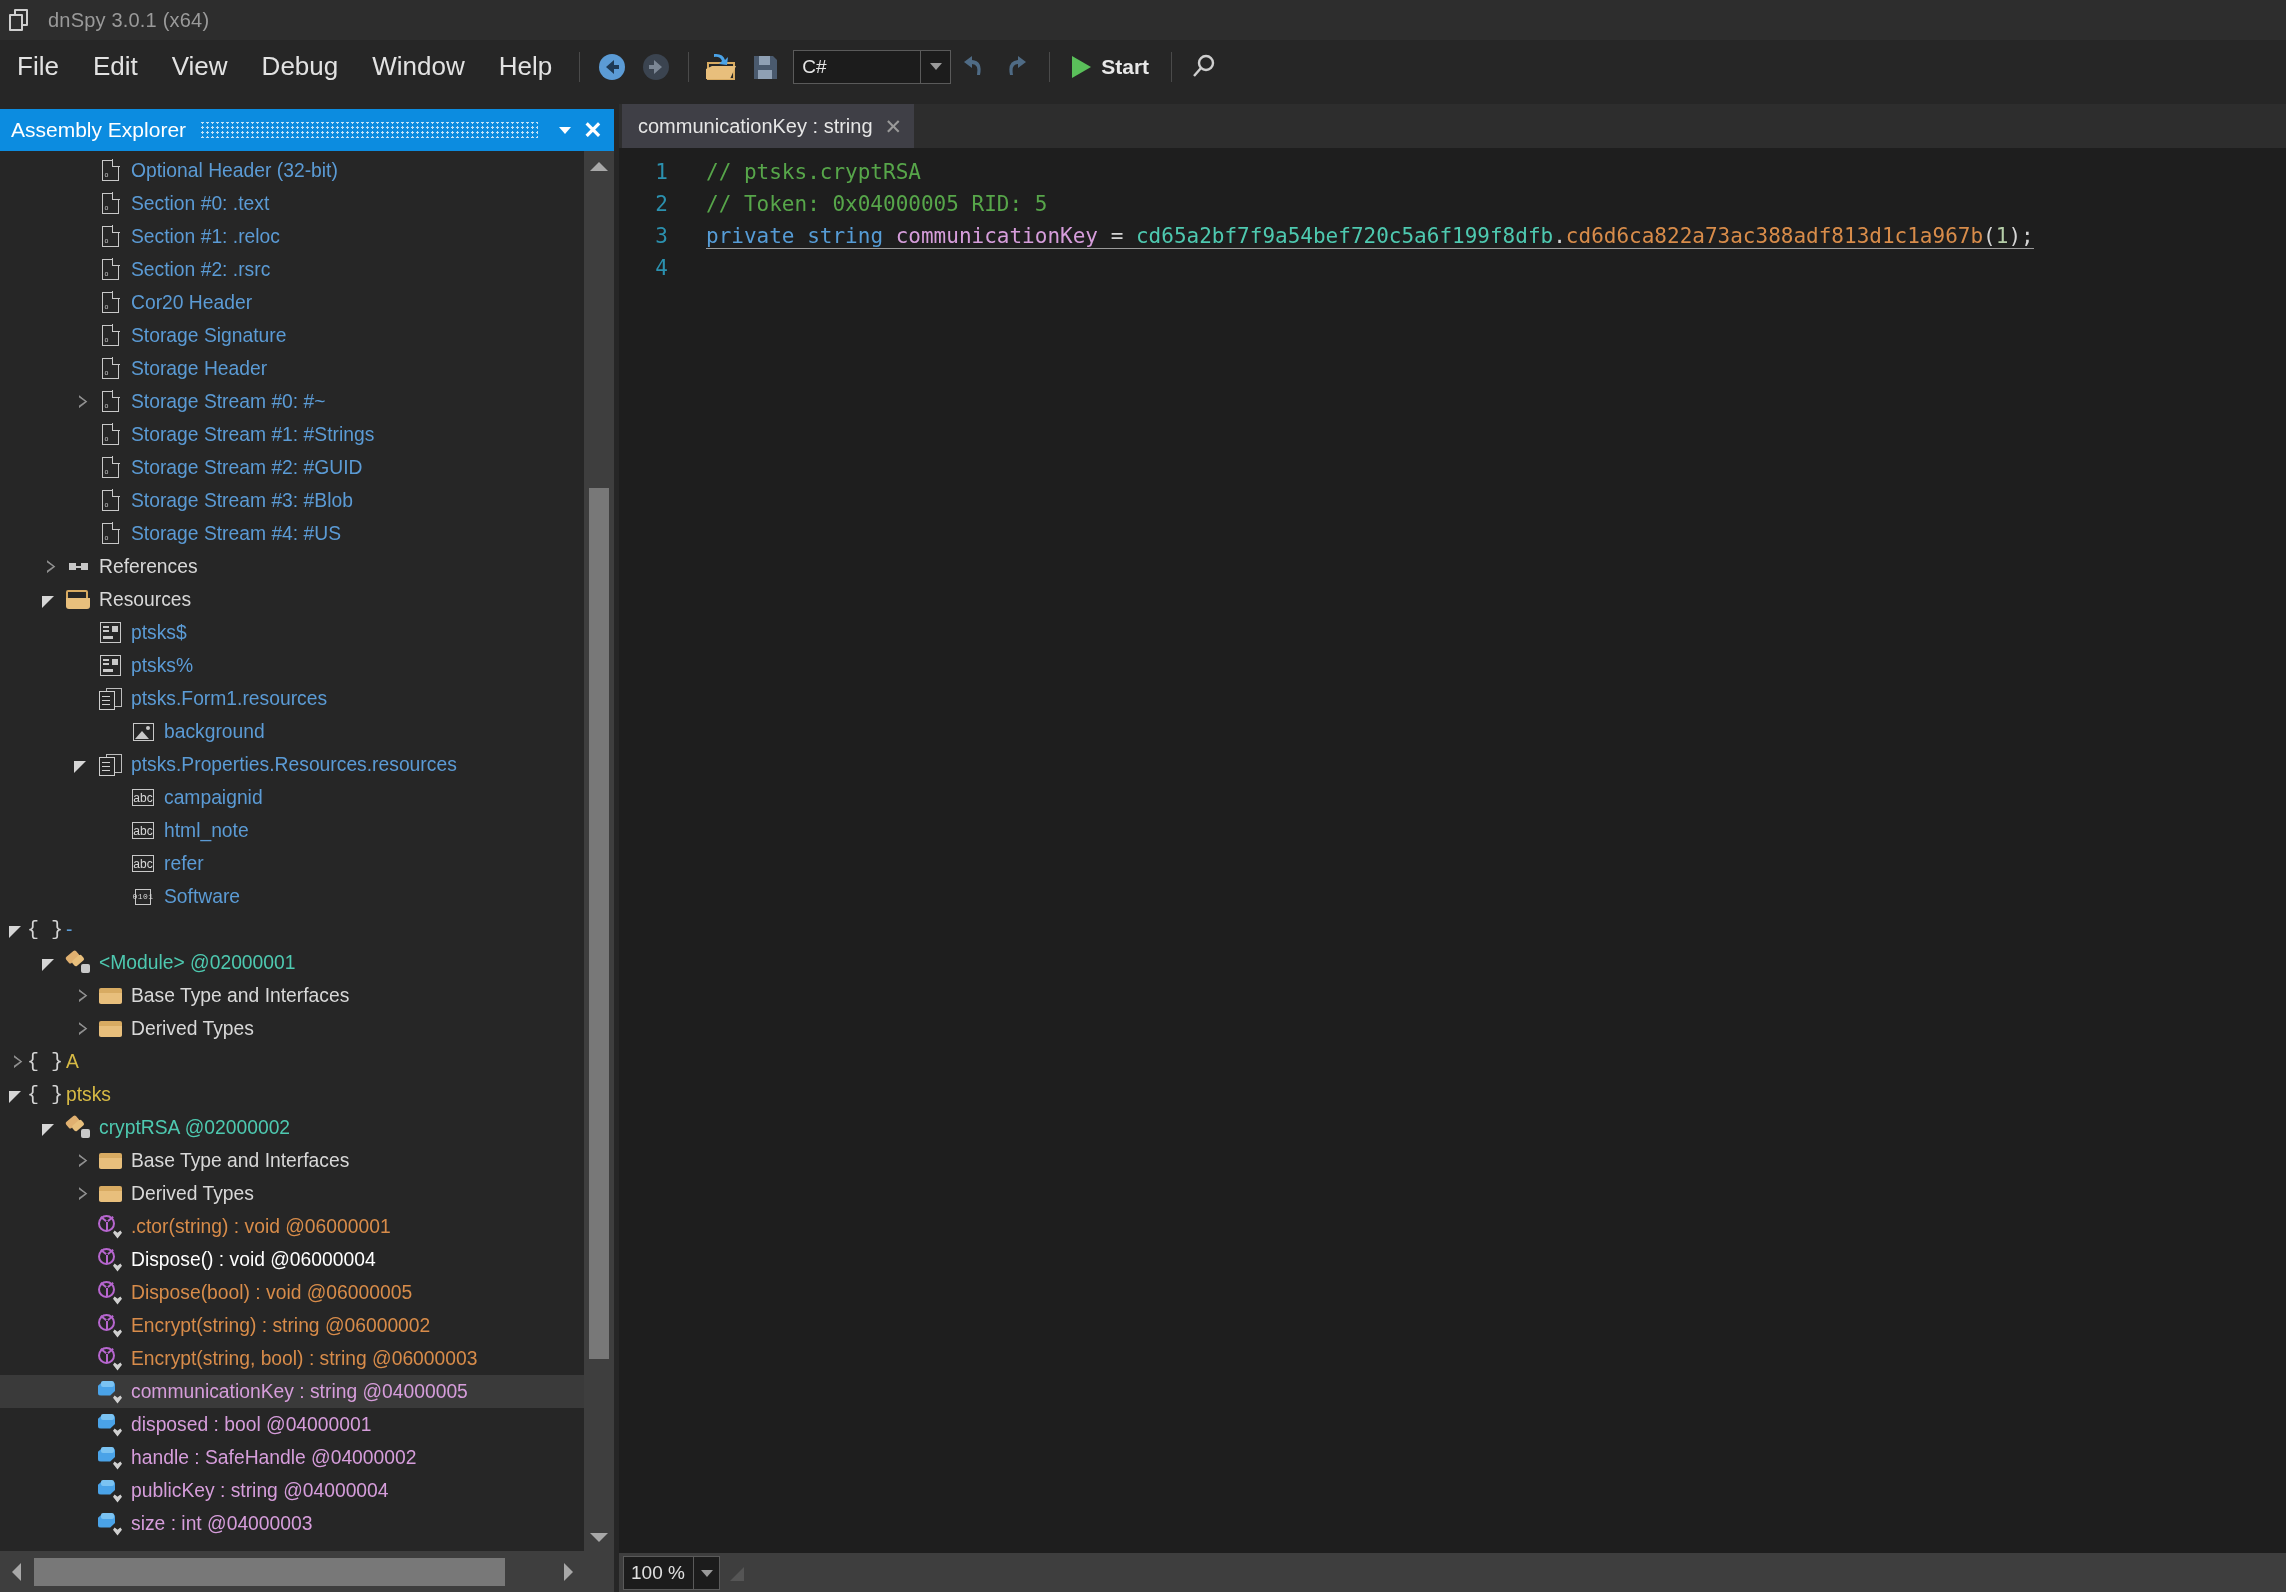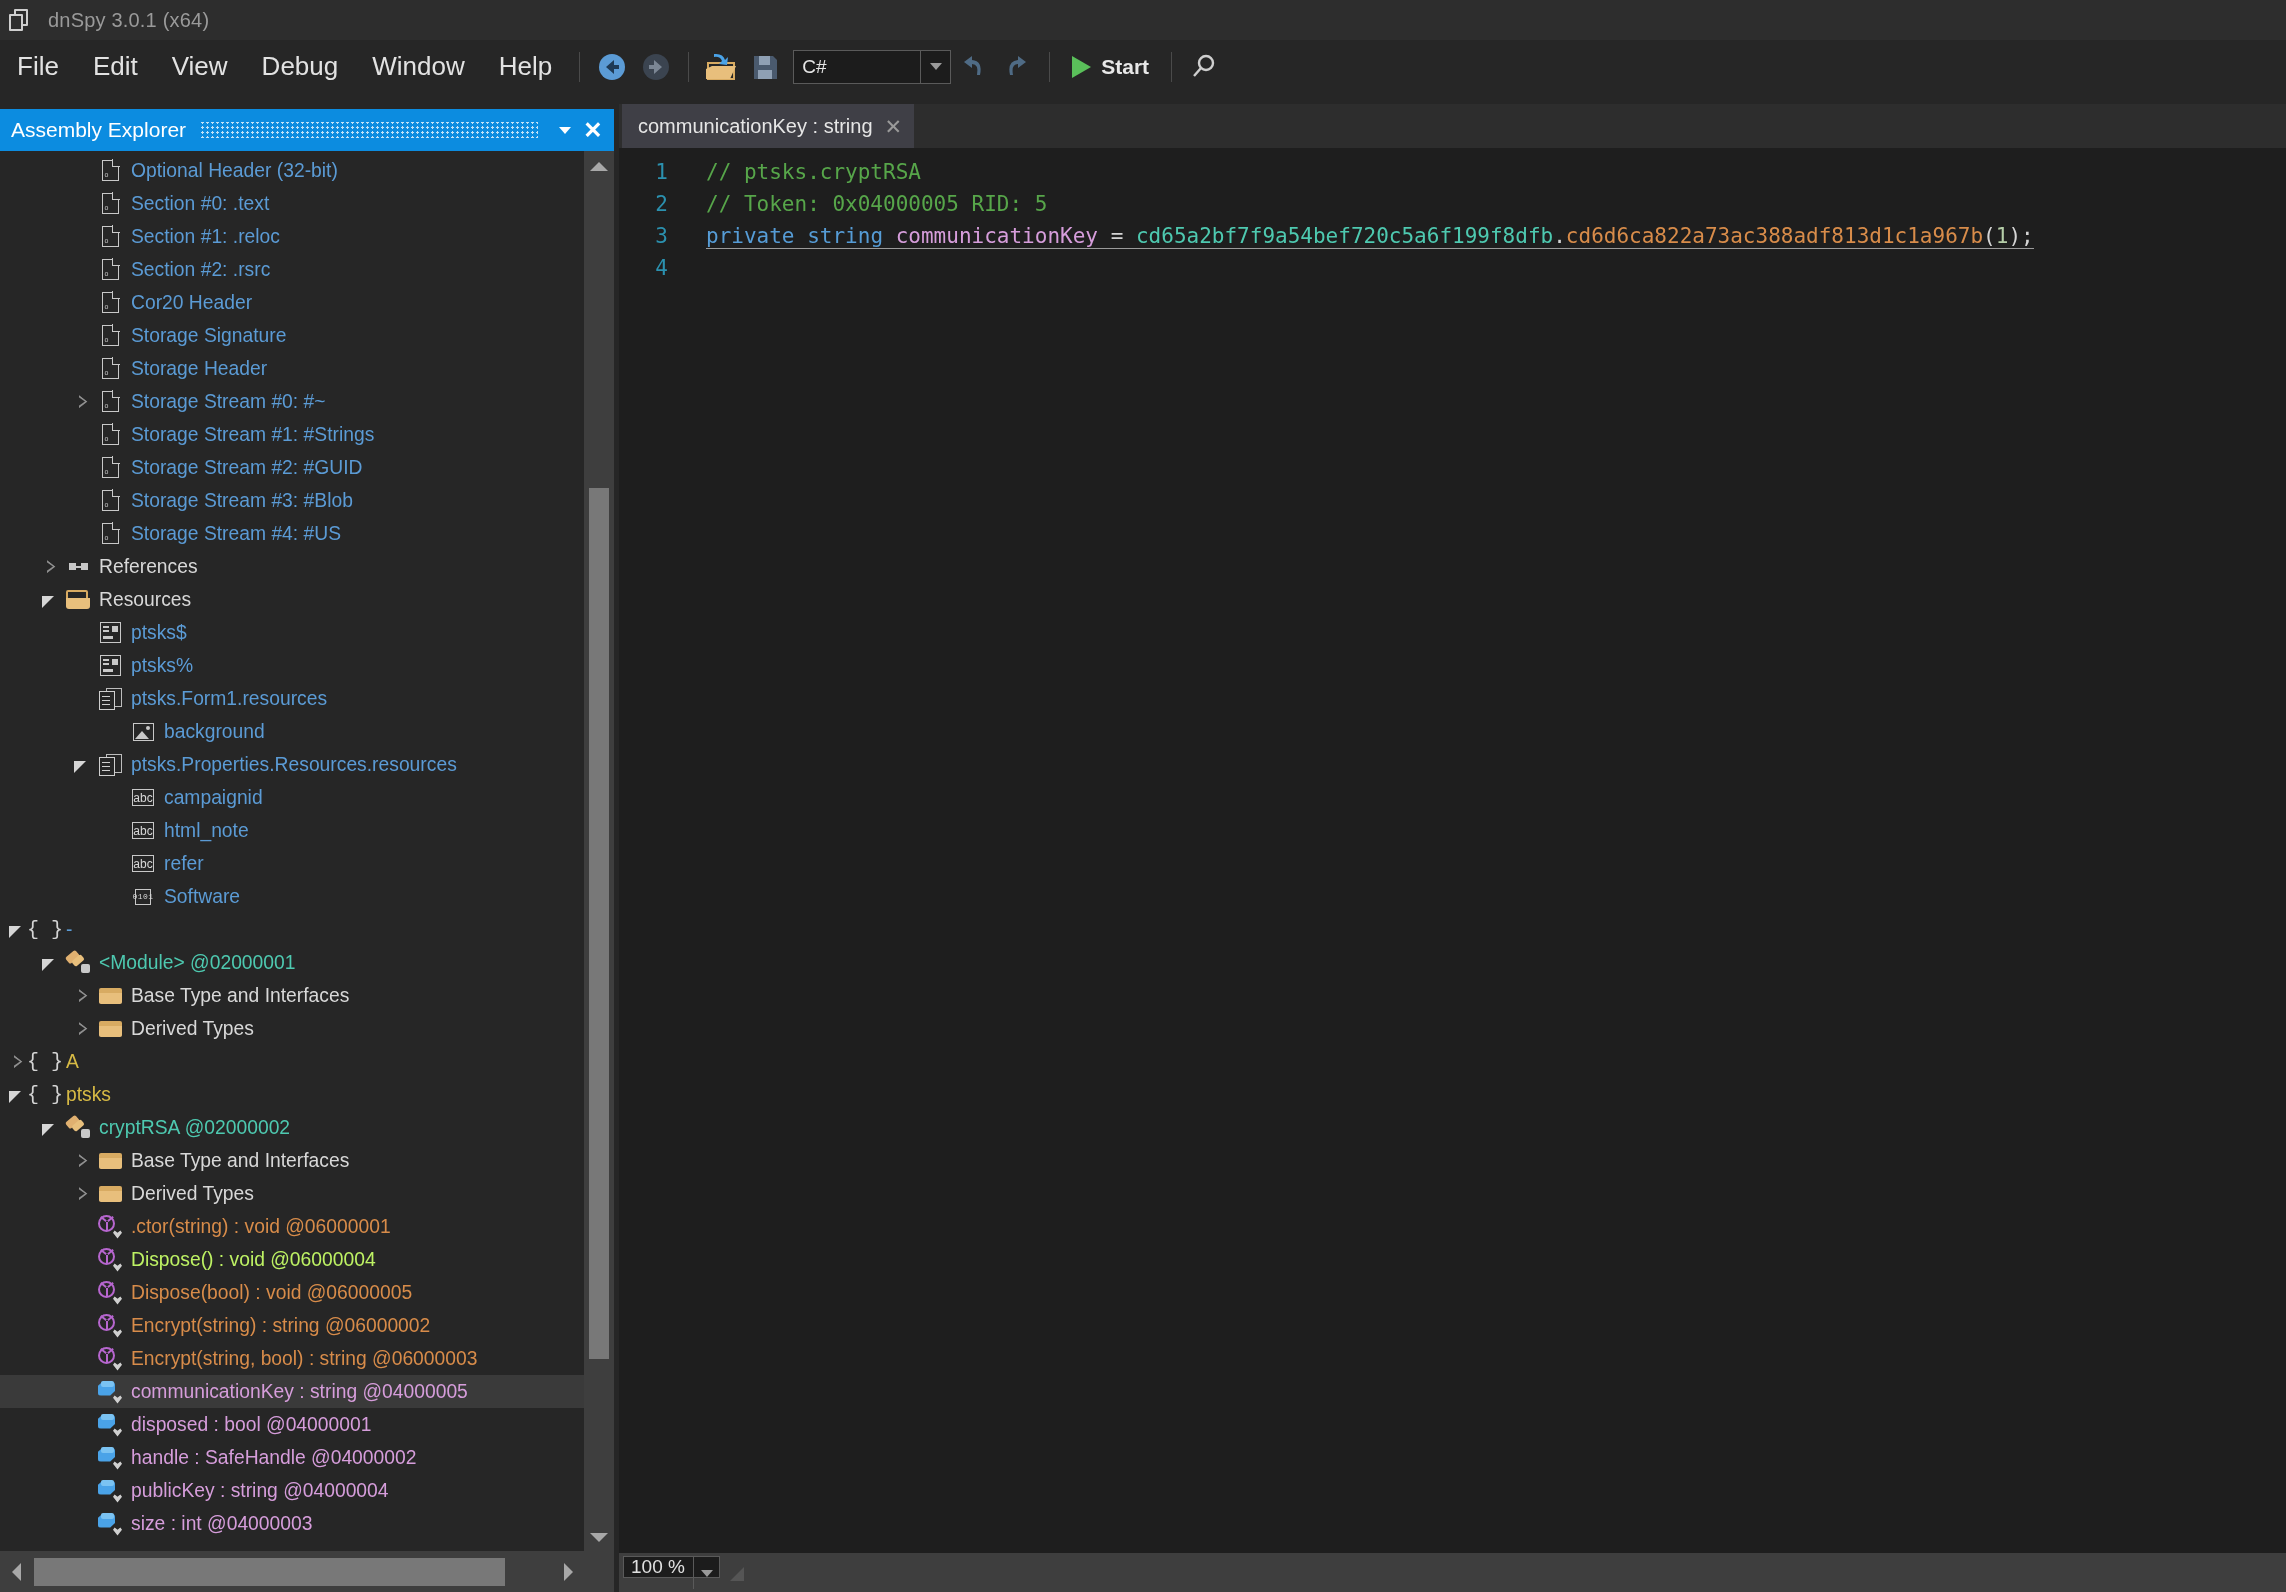--- a/index.html
+++ b/index.html
@@ -290,21 +290,21 @@
   .c-method { color: #d88c4a; }
   .c-punct { color: #d4d4d4; }
   .c-num { color: #b5cea8; }
   .underline-link { border-bottom: 1px solid #9a9a9a; }
 
   
   .statusbar {
     position: absolute; left: 619px; bottom: 0; width: 1668px; height: 40px; background: #3e3e3e;
   }
   .zoom-box {
-    position: absolute; left: 4px; top: 3px; width: 97px; height: 22px;
+    position: absolute; left: 4px; top: 3px; width: 97px; height: 34px;
     background: #1c1c1c; border: 1px solid #5a5a5a; display: flex; align-items: center;
   }
   .zoom-val { font-size: 19px; color: #e0e0e0; padding-left: 7px; }
   .zoom-btn {
     position: absolute; right: 0; top: 0; width: 26px; height: 32px;
     border-left: 1px solid #5a5a5a; display: flex; align-items: center; justify-content: center;
   }
   .grip-mark {
     position: absolute; left: 111px; top: 14px; width: 0; height: 0;
     border-left: 14px solid transparent; border-bottom: 14px solid #555;
@@ -787,21 +787,21 @@
             <span class="arrow-slot"></span>
             <span class="icon-slot">
               <span class="ic-method">
                 <span class="cube"></span>
                 <span class="cv"></span>
                 <span class="cl"></span>
                 <span class="cr"></span>
                 <span class="badge"></span>
               </span>
             </span>
-            <span class="tlabel" style="color:#bef264">Dispose() : void @06000004</span>
+            <span class="tlabel" style="color:#ffffff">Dispose() : void @06000004</span>
           </div>
           <div class="trow">
             <span style="width:71px;flex:none"></span>
             <span class="arrow-slot"></span>
             <span class="icon-slot">
               <span class="ic-method">
                 <span class="cube"></span>
                 <span class="cv"></span>
                 <span class="cl"></span>
                 <span class="cr"></span>

